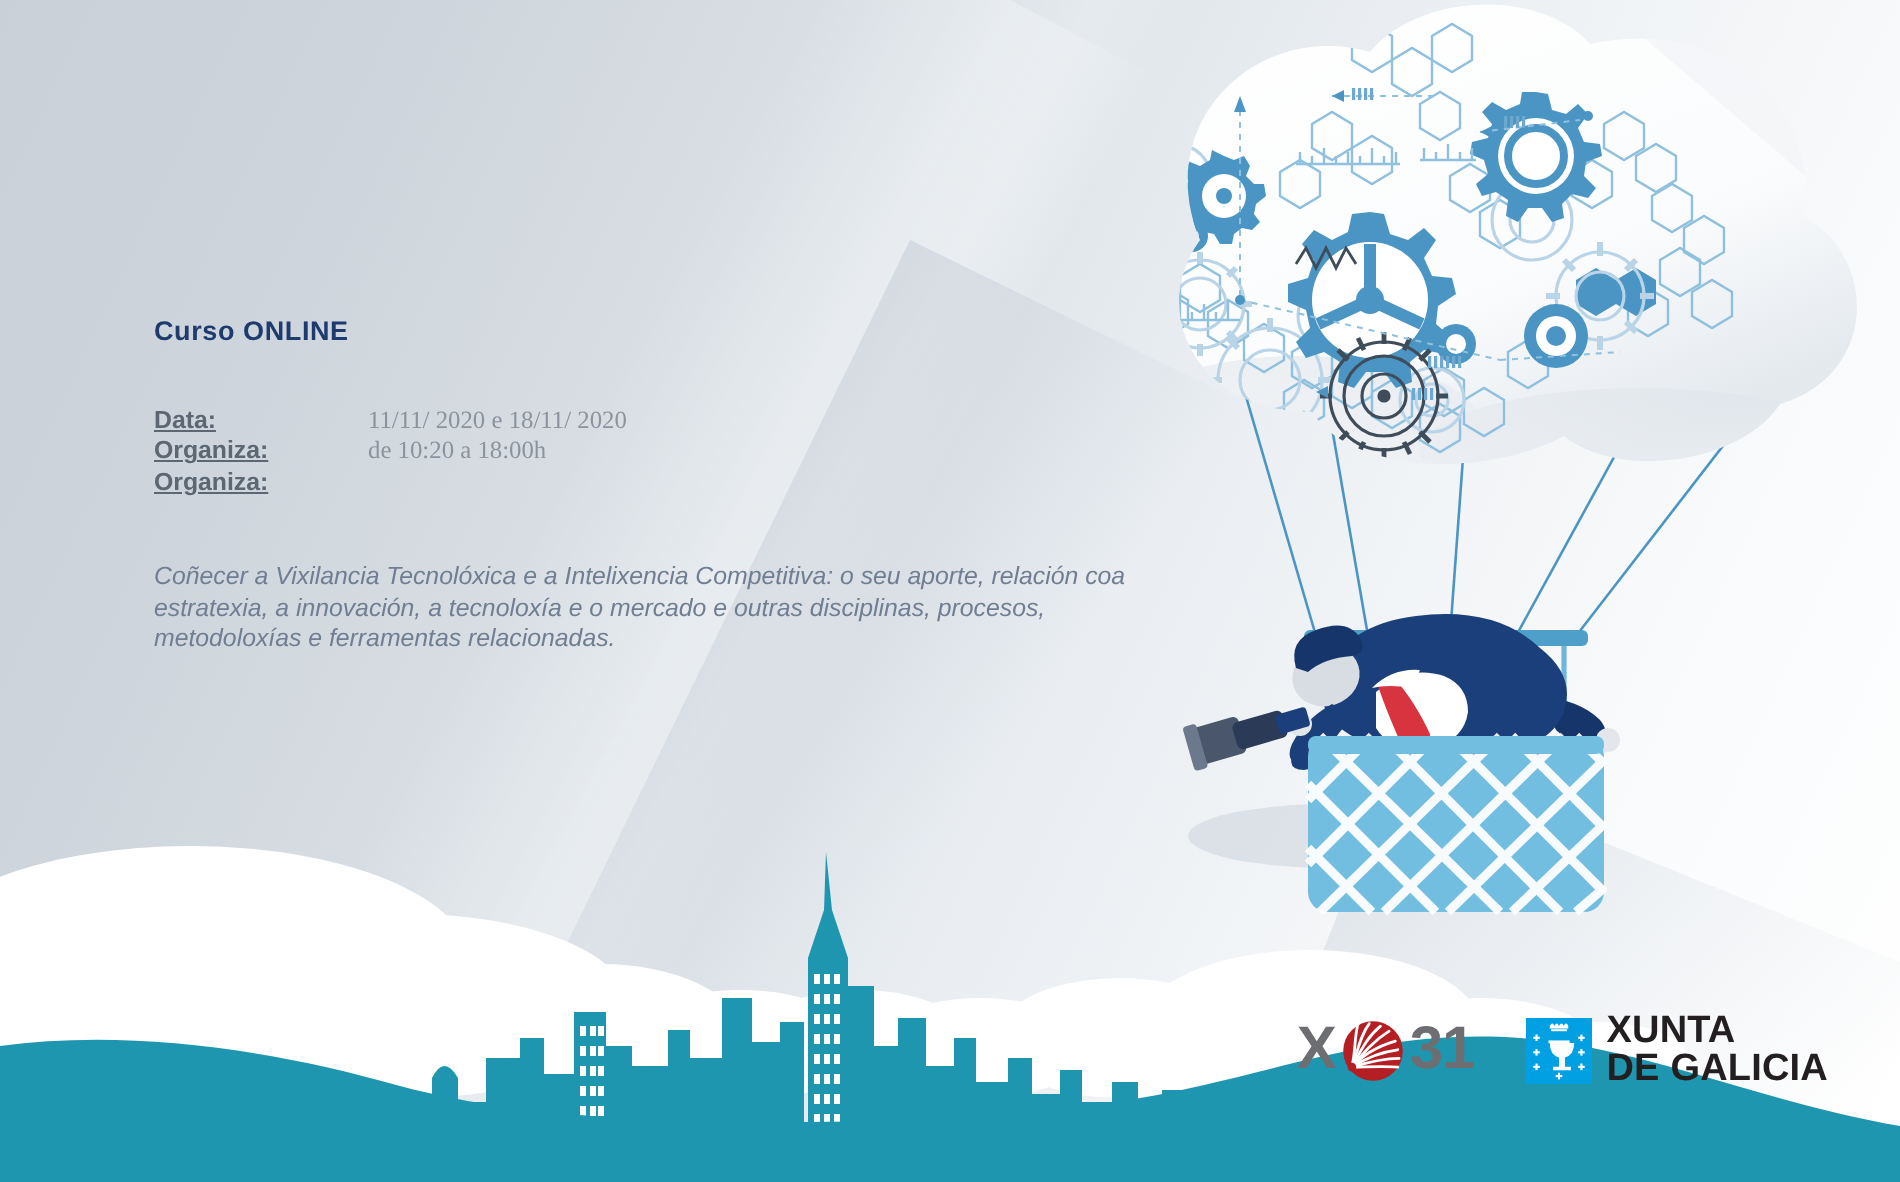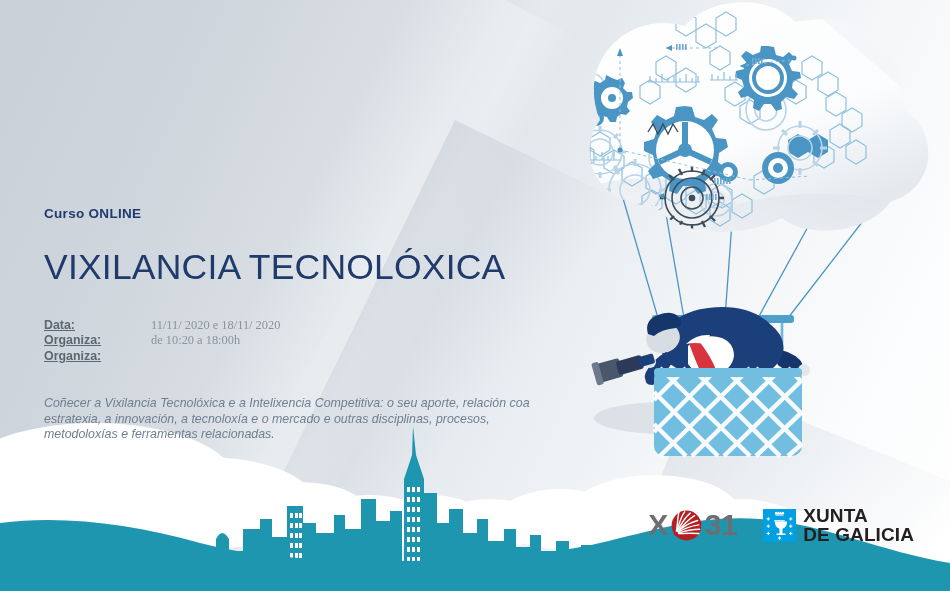--- a/index.html
+++ b/index.html
@@ -42,25 +42,24 @@
   }
   .shade-b {
     position:absolute; left:700px; top:380px; width:300px; height:260px;
     background: linear-gradient(120deg, rgba(170,182,196,0.28), rgba(255,255,255,0) 70%);
     transform: rotate(22deg); transform-origin: top left; pointer-events:none;
   }
 
   
   .content {
     position: absolute;
-    left: 44px;
+    left: 77px;
     top: 158px;
     width: 520px;
     z-index: 6;
-    margin-top: 48px;
   }
   .kicker {
     font-size: 13.5px;
     font-weight: bold;
     color: #1f3b6e;
     letter-spacing: .3px;
     margin: 0 0 27px 0;
   }
   .title-pre {
     font-size: 20px;
@@ -618,21 +617,20 @@
         <line x1="318" y1="368" x2="332" y2="382"></line>
       </g>
 
       <rect x="184" y="368" width="148" height="9" rx="4" fill="#72bee0"></rect>
     </g>
   </svg>
 
   <div class="content">
     <p class="kicker">Curso ONLINE</p>
 
-    <h1 class="title-main">VIXILANCIA TECNOLÓXICA</h1>
 
     <div class="details">
       <div class="detail-row">
         <div class="detail-label">Data:</div>
         <div class="detail-value">11/11/ 2020  e 18/11/ 2020</div>
       </div>
       <div class="detail-row">
         <div class="detail-label">Organiza:</div>
         <div class="detail-value">de 10:20 a 18:00h</div>
       </div>

